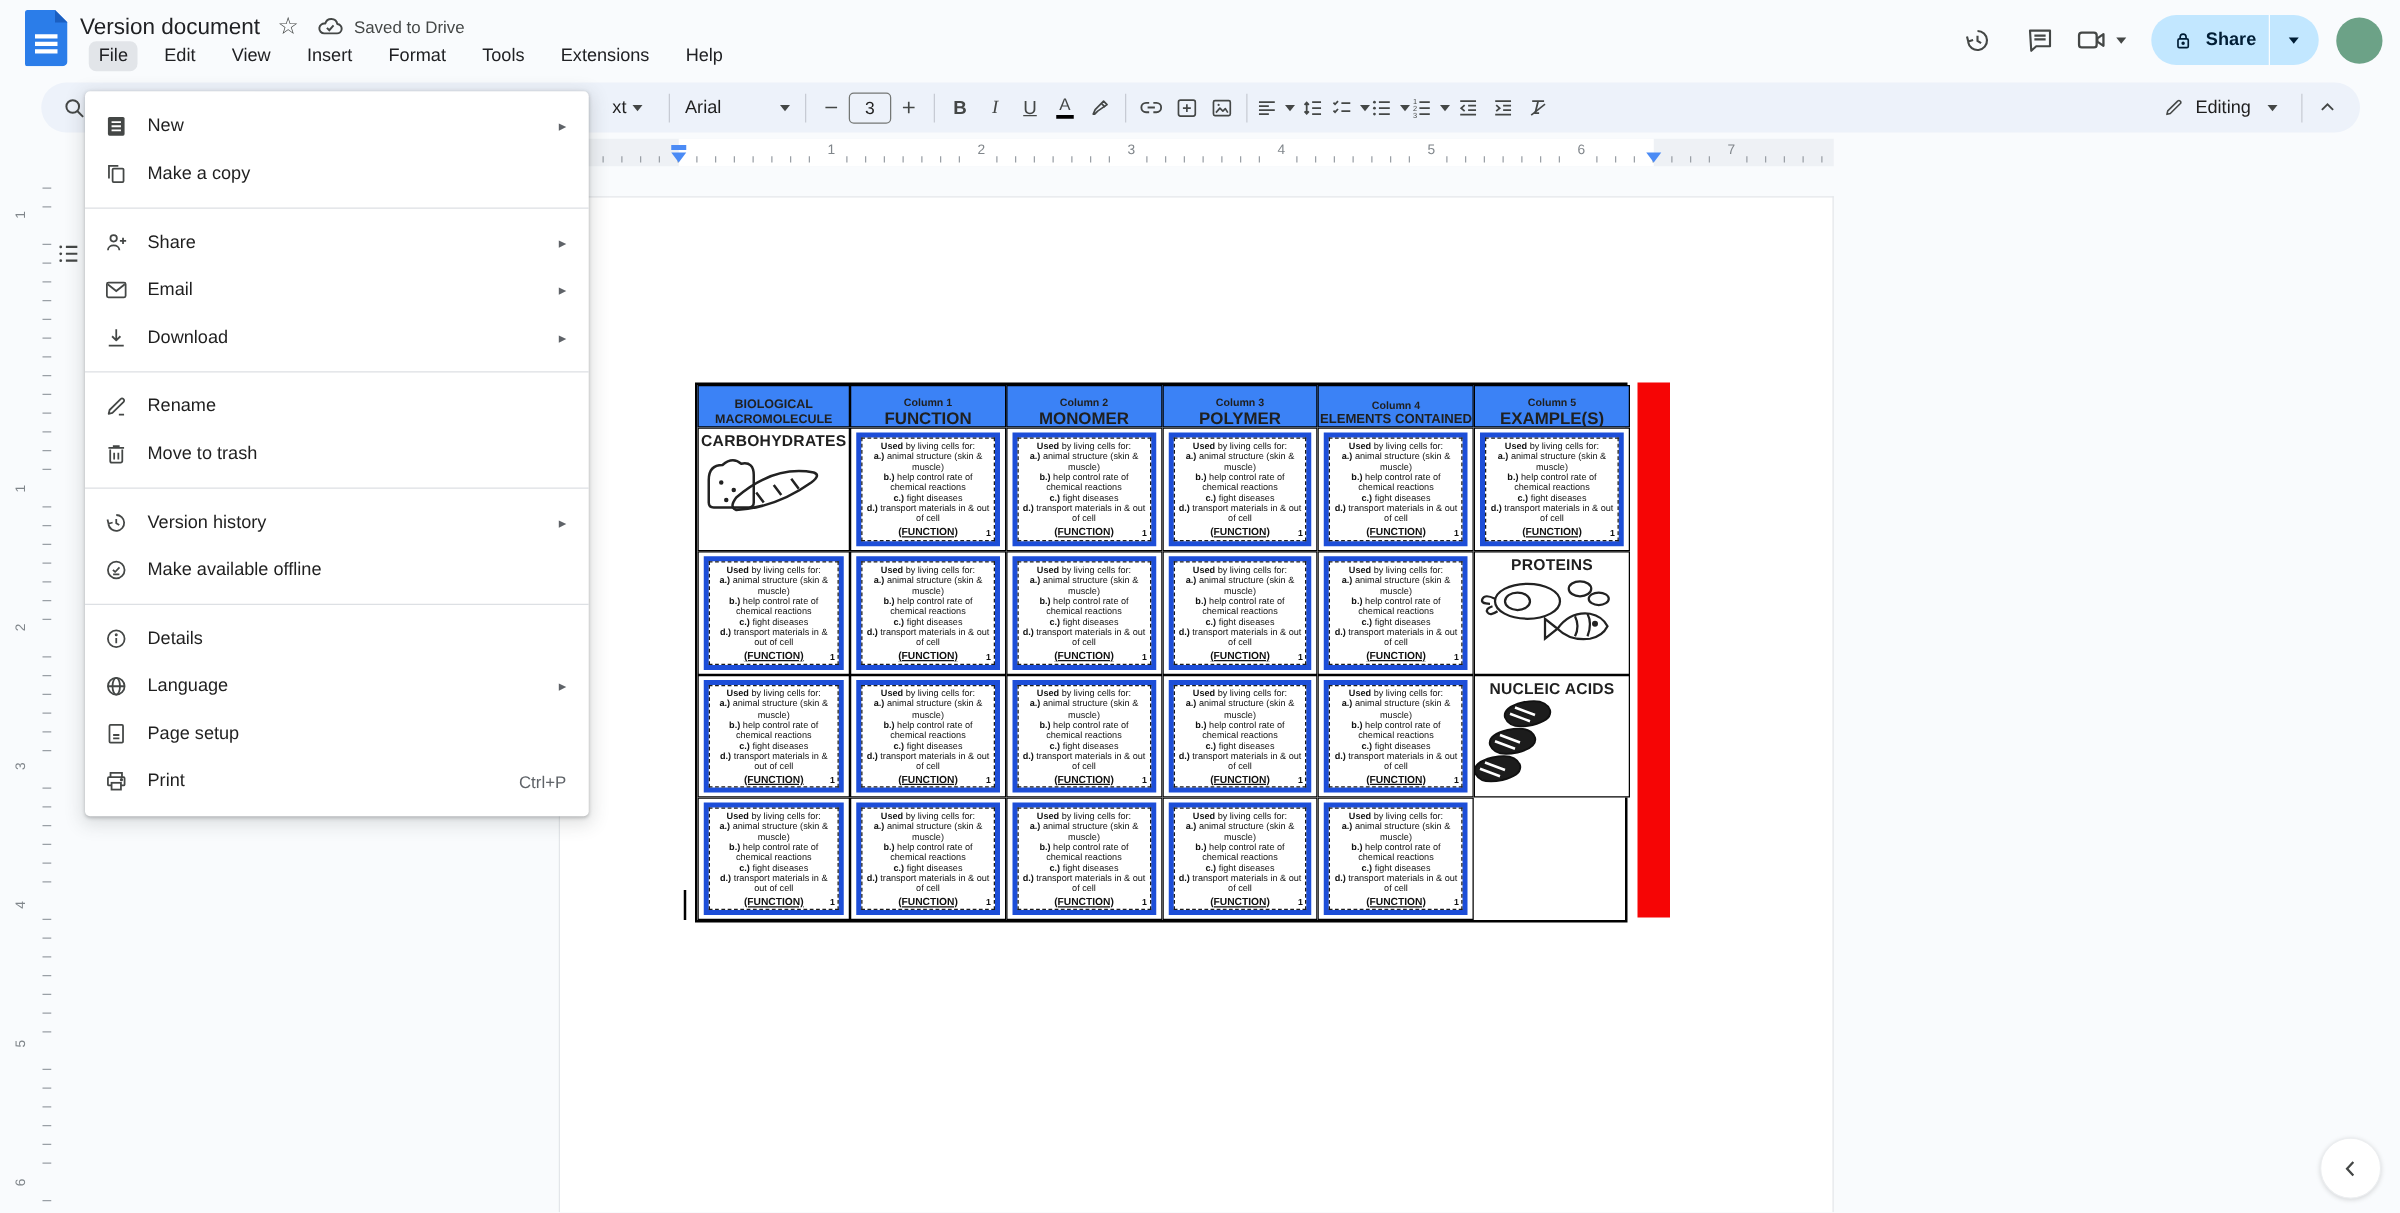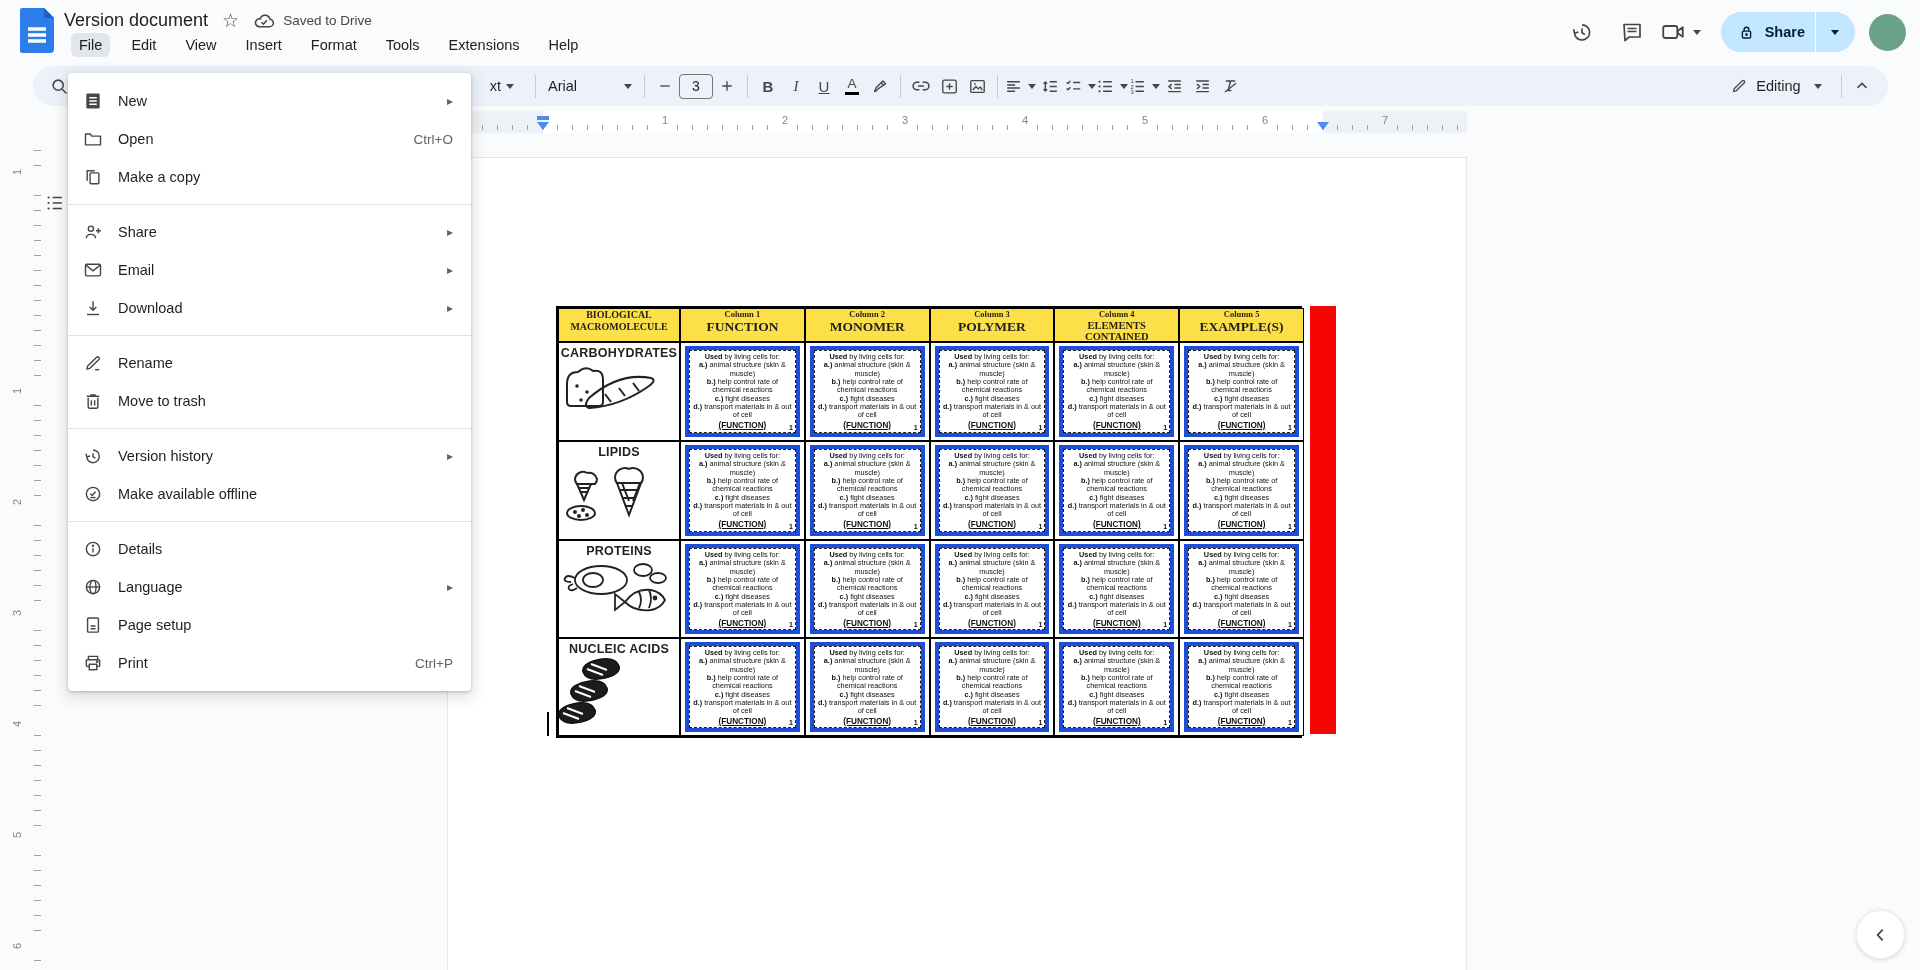--- a/index.html
+++ b/index.html
@@ -64,21 +64,21 @@
   
   .page { position:absolute; left:447px; top:157px; width:1020px; height:813px; background:#fff;
           border:1px solid #e3e6ea; border-bottom:none; }
   .caret { position:absolute; left:547px; top:712px; width:2px; height:24px; background:#000; }
 
   .mtable { position:absolute; left:556px; top:306px; width:746px; display:grid;
             grid-template-columns:122px repeat(5,124.8px); grid-template-rows:34px 99px 99px 98px 98px;
             border:2.5px solid #000; background:#fff;
             font-family:"Liberation Sans", sans-serif; }
   .mtable > div { border:1.2px solid #000; overflow:hidden; }
-  .th-cell { background:#fde047; display:flex; flex-direction:column; align-items:center; justify-content:flex-start; text-align:center;font-family:Liberation Serif, serif; }
+  .th-cell { background:#3b82f6; display:flex; flex-direction:column; align-items:center; justify-content:flex-end; text-align:center; }
   .th-corner { font-size:10px; font-weight:bold; line-height:1.15; }
   .th-sub { font-size:8.5px; font-weight:bold; }
   .th-big { font-size:13.5px; font-weight:bold; line-height:1; margin-top:1px; }
   .th-big.small2 { font-size:10.5px; line-height:1.05; }
   .rowlab { background:#fff; text-align:center; padding-top:3px; }
   .rowlab .rl-txt { font-size:12.5px; font-weight:bold; letter-spacing:.2px; }
   .acell { padding:3px 4px; background:#fff; }
   .abox { height:100%; border:4px solid #1d4ed8; padding:0; }
   .abox-in { position:relative; height:100%; border:1.5px dashed #1a1a1a; padding:2px 2px 1px;
              font-size:7.3px; line-height:1.14; text-align:center; color:#111; }
@@ -678,38 +678,20 @@
             <p><b>Used</b> by living cells for:</p>
             <p><b>a.)</b> animal structure (skin &amp; muscle)</p>
             <p><b>b.)</b> help control rate of chemical reactions</p>
             <p><b>c.)</b> fight diseases</p>
             <p><b>d.)</b> transport materials in &amp; out of cell</p>
             <div class="abox-foot">(FUNCTION)</div>
             <span class="abox-num">1</span>
           </div>
         </div>
       </div>
-      <div class="rowlab">
-        <div class="rl-txt">LIPIDS</div>
-  <svg width="100" height="70" viewBox="0 0 100 70">
-    <g fill="none" stroke="#222" stroke-width="2">
-      <path d="M28 14 a8 8 0 0 0-12 6 a7 7 0 0 0 2 5 h18 a7 7 0 0 0 2-5 a8 8 0 0 0-10-6"></path>
-      <path d="M18 25 l7 16 l7-16 Z"></path>
-            <path d="M20 29 l10 0 M22 33 l6 0"></path>
-      <path d="M70 10 a10 10 0 0 0-14 8 a9 9 0 0 0 2 6 h24 a9 9 0 0 0 2-6 a10 10 0 0 0-14-8"></path>
-      <path d="M58 24 l12 32 l12-32 Z"></path>
-            <path d="M61 31 h18 M64 39 h12 M67 47 h6 M63 24 l7 18 M81 24 l-7 18"></path>
-      <ellipse cx="22" cy="54" rx="14" ry="7"></ellipse>
-      <circle cx="16" cy="53" r="1" fill="#222"></circle>
-            <circle cx="24" cy="51" r="1" fill="#222"></circle>
-            <circle cx="28" cy="56" r="1" fill="#222"></circle>
-            <circle cx="20" cy="57" r="1" fill="#222"></circle>
-    </g>
-  </svg>
-</div>
       <div class="acell">
         <div class="abox">
           <div class="abox-in">
             <p><b>Used</b> by living cells for:</p>
             <p><b>a.)</b> animal structure (skin &amp; muscle)</p>
             <p><b>b.)</b> help control rate of chemical reactions</p>
             <p><b>c.)</b> fight diseases</p>
             <p><b>d.)</b> transport materials in &amp; out of cell</p>
             <div class="abox-foot">(FUNCTION)</div>
             <span class="abox-num">1</span>
@@ -939,29 +921,20 @@
           <svg width="20" height="20" viewBox="0 0 24 24">
             <use href="#i-docnew"></use>
           </svg>
         </span>
         <span class="fm-label">New</span>
         <span class="fm-arrow">▸</span>
       </div>
       <div class="fm-item">
         <span class="fm-icon">
           <svg width="20" height="20" viewBox="0 0 24 24">
-            <use href="#i-folder"></use>
-          </svg>
-        </span>
-        <span class="fm-label">Open</span>
-        <span class="fm-short">Ctrl+O</span>
-      </div>
-      <div class="fm-item">
-        <span class="fm-icon">
-          <svg width="20" height="20" viewBox="0 0 24 24">
             <use href="#i-copy"></use>
           </svg>
         </span>
         <span class="fm-label">Make a copy</span>
       </div>
       <div class="fm-sep"></div>
       <div class="fm-item">
         <span class="fm-icon">
           <svg width="20" height="20" viewBox="0 0 24 24">
             <use href="#i-personadd"></use>

